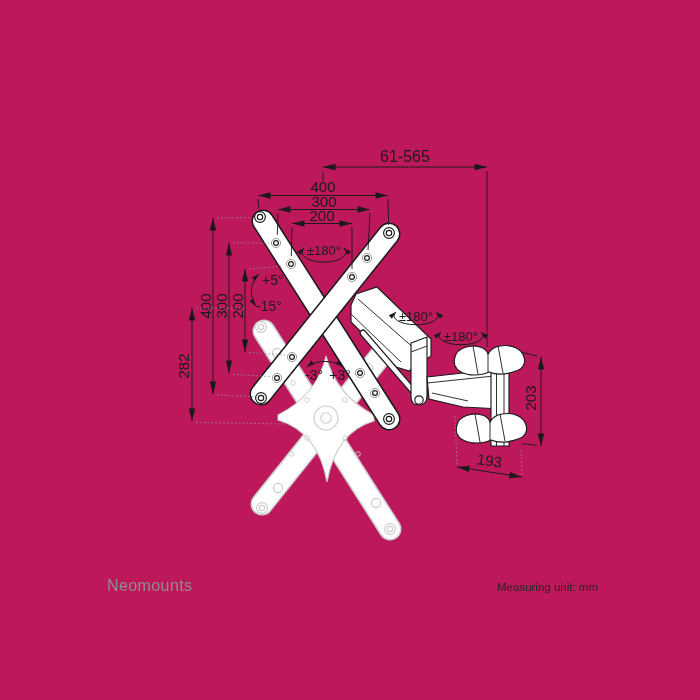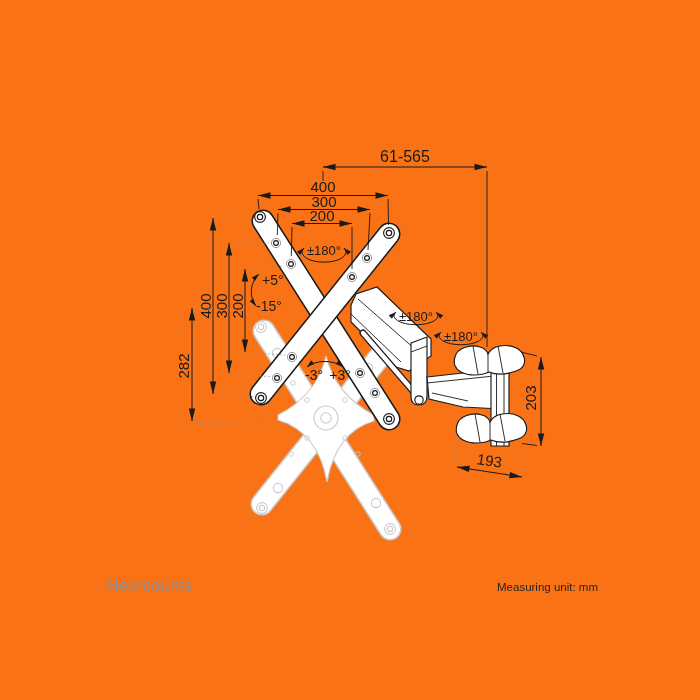--- a/index.html
+++ b/index.html
@@ -1,16 +1,16 @@
 <!DOCTYPE html>
 <html><head>
 <meta charset="utf-8">
 <style>
   html,body{margin:0;padding:0;background:#ffffff;}
-  .canvas{position:relative;width:700px;height:700px;background:#f97316;overflow:hidden;
+  .canvas{position:relative;width:700px;height:700px;background:#be185d;overflow:hidden;
           font-family:"Liberation Sans", sans-serif;}
   svg{display:block;}
   .dim-text{fill:#1a1a1a;font-size:15px;font-family:"Liberation Sans",sans-serif;}
   .dim-text-lg{fill:#1a1a1a;font-size:16px;font-family:"Liberation Sans",sans-serif;}
   .rot-text{fill:#1a1a1a;font-size:13px;font-family:"Liberation Sans",sans-serif;}
   .ang-text{fill:#1a1a1a;font-size:14px;font-family:"Liberation Sans",sans-serif;}
   .dimline{stroke:#1a1a1a;stroke-width:1;fill:none;}
   .extline{stroke:#1a1a1a;stroke-width:0.9;fill:none;}
   .leader{stroke:#8f8f8f;stroke-width:0.9;fill:none;stroke-dasharray:1.5 2.4;}
   .part{stroke:#1a1a1a;stroke-width:1.15;fill:#ffffff;}

